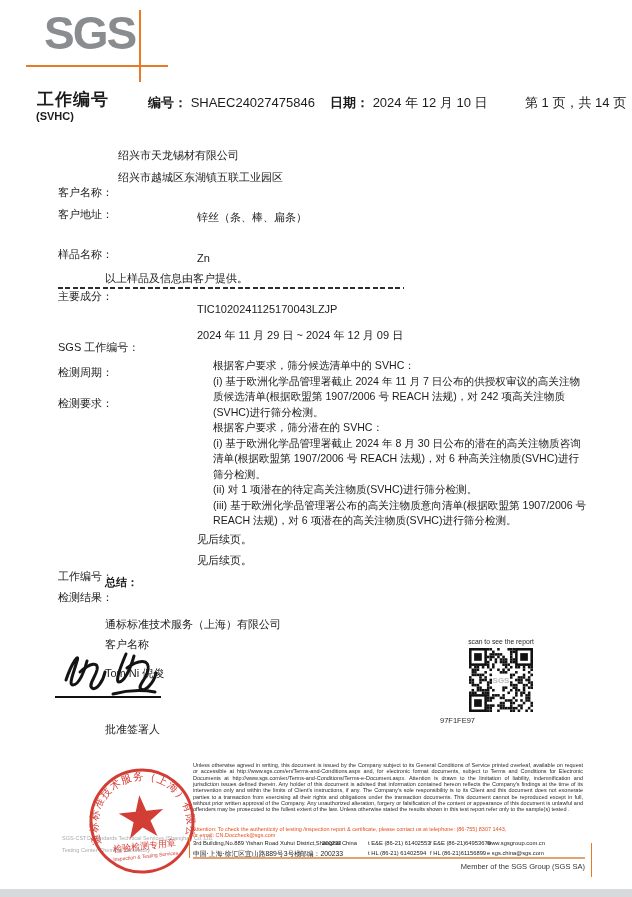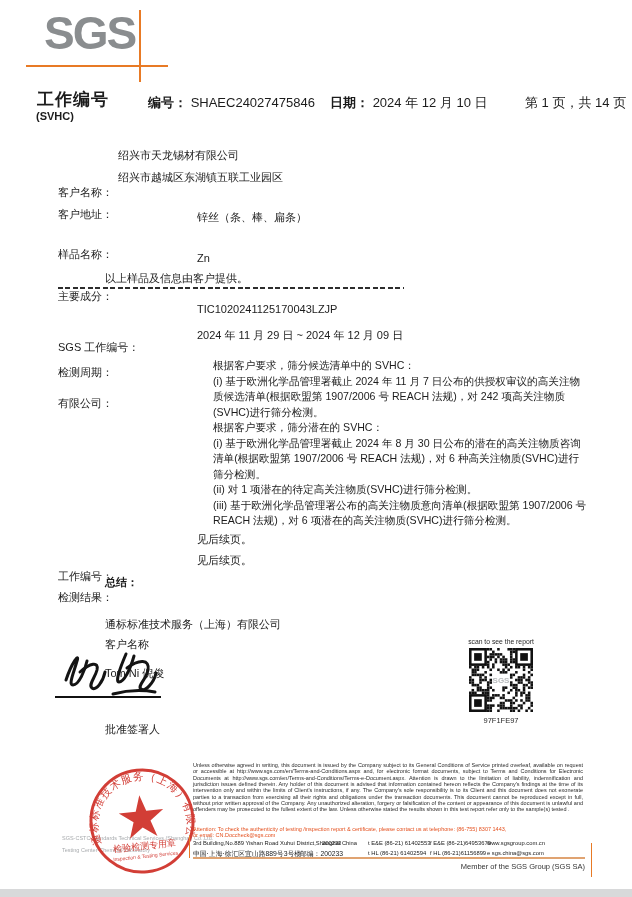--- a/index.html
+++ b/index.html
@@ -23,21 +23,21 @@
   .dashline{position:absolute;left:58px;top:287px;width:346px;height:2px;
             background:repeating-linear-gradient(90deg,#2d2d2d 0 5px,transparent 5px 7.5px);}
   .req-val{position:absolute;left:197px;top:358px;width:402px;font-size:10.6px;
            line-height:15.5px;white-space:pre-line;margin-left:16px;}
   
   .sig-underline{position:absolute;left:55px;top:696px;width:106px;height:2px;background:#111;}
   .sig-svg{position:absolute;left:50px;top:642px;}
   
   .qr-caption{position:absolute;left:440px;top:638px;width:122px;text-align:center;font-size:6.8px;color:#2a2a2a;}
   .qr-box{position:absolute;left:469px;top:648px;width:64px;height:64px;}
-  .qr-code-text{position:absolute;left:440px;top:716px;width:122px;text-align:center;font-size:7.5px;color:#2a2a2a;}
+  .qr-code-text{position:absolute;left:440px;top:716px;width:122px;text-align:left;font-size:7.5px;color:#2a2a2a;}
   
   .gray-co{position:absolute;left:62px;font-size:5.5px;color:#a8abae;}
   .legal{position:absolute;left:193px;top:762px;width:390px;font-size:5.5px;line-height:6.35px;
          text-align:justify;color:#2b2b2b;}
   .attention{position:absolute;left:193px;top:826px;width:390px;font-size:5.5px;line-height:6.4px;
              color:#e4501e;white-space:pre-line;}
   .addr{position:absolute;font-size:5.8px;color:#222;white-space:nowrap;}
   .addr-cn{font-size:6.8px;}
   .foot-rule{position:absolute;left:193px;top:857px;width:392px;height:1.5px;background:#e0a371;}
   .foot-tick-l{position:absolute;left:189px;top:836px;width:1px;height:22px;background:#e87a25;}
@@ -89,21 +89,21 @@
 
   <div class="row" style="top:303px">
     <span class="lab">SGS 工作编号：</span>
     <span class="val">TIC1020241125170043LZJP</span>
   </div>
   <div class="row" style="top:328px">
     <span class="lab">检测周期：</span>
     <span class="val">2024 年 11 月 29 日 ~ 2024 年 12 月 09 日</span>
   </div>
   <div class="row" style="top:359px">
-    <span class="lab">有限公司：</span>
+    <span class="lab">检测要求：</span>
   </div>
   <div class="req-val">根据客户要求，筛分候选清单中的 SVHC：
 (i) 基于欧洲化学品管理署截止 2024 年 11 月 7 日公布的供授权审议的高关注物
 质候选清单(根据欧盟第 1907/2006 号 REACH 法规)，对 242 项高关注物质
 (SVHC)进行筛分检测。
 根据客户要求，筛分潜在的 SVHC：
 (i) 基于欧洲化学品管理署截止 2024 年 8 月 30 日公布的潜在的高关注物质咨询
 清单(根据欧盟第 1907/2006 号 REACH 法规)，对 6 种高关注物质(SVHC)进行
 筛分检测。
 (ii) 对 1 项潜在的待定高关注物质(SVHC)进行筛分检测。

